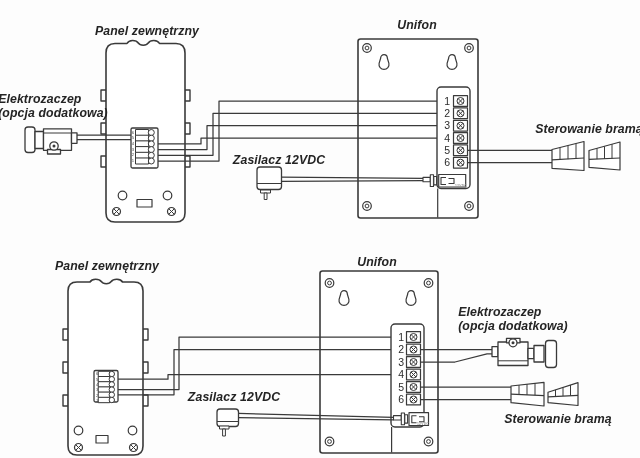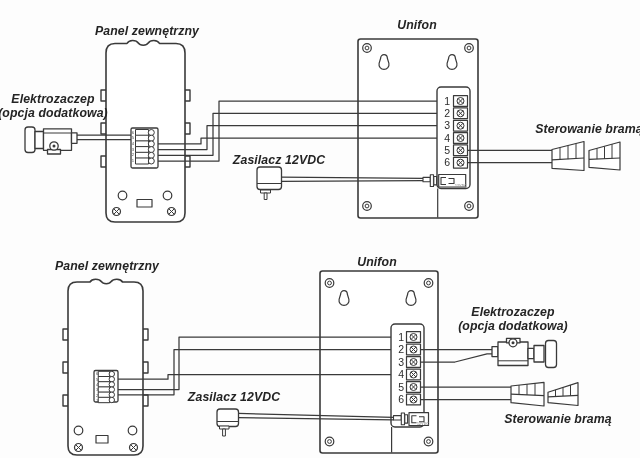--- a/index.html
+++ b/index.html
@@ -4,21 +4,21 @@
 <style>
   html,body{margin:0;padding:0;background:#ffffff;}
   .stage{
     position:relative;width:640px;height:458px;background:#fdfdfd;overflow:hidden;
     font-family:"Liberation Sans",sans-serif;
   }
   .stage svg{position:absolute;left:0;top:0;}
   .lbl{
     position:absolute;transform:translateX(-50%);
     font-size:12.3px;font-weight:bold;font-style:italic;color:#242424;
-    white-space:nowrap;text-align:center;line-height:13.5px;letter-spacing:.1px;
+    white-space:nowrap;text-align:left;line-height:13.5px;letter-spacing:.1px;
   }
   .tnum{
     position:absolute;width:13px;text-align:right;
     font-size:10.5px;line-height:13px;color:#2c2c2c;font-weight:400;font-style:normal;
   }
   .pdigits{position:absolute;color:#4a4a4a;font-weight:400;}
   .pdigits span{display:block;font-size:4.2px;text-align:center;width:5px;}
   .pdigits.sp57 span{height:5.7px;line-height:5.7px;}
   .pdigits.sp53 span{height:5.3px;line-height:5.3px;}
   .micro{position:absolute;font-size:3.4px;line-height:3.6px;color:#979797;font-weight:bold;letter-spacing:.2px;}

